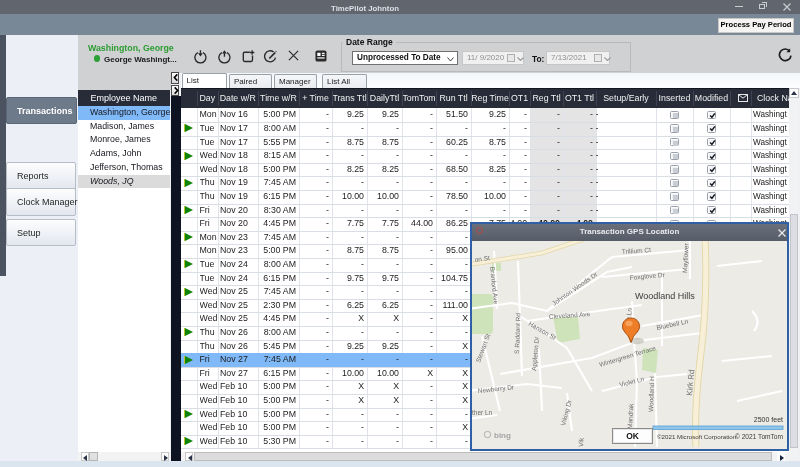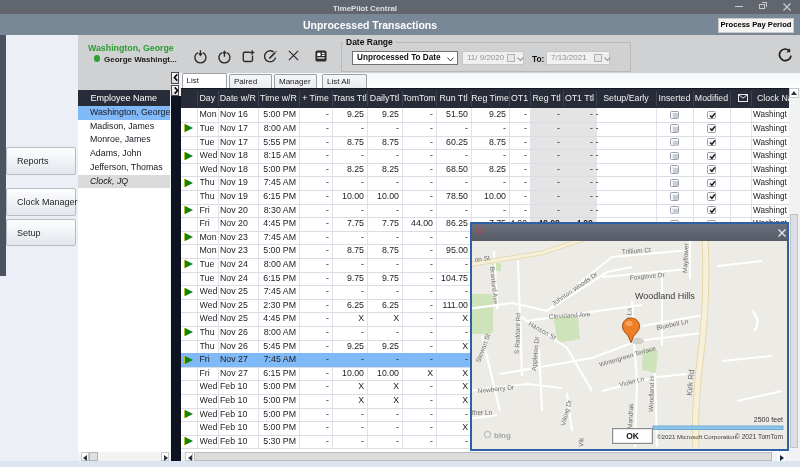--- a/index.html
+++ b/index.html
@@ -16,38 +16,38 @@
 .erow.jq{background:#dbdbdb}
 .sbtn{position:absolute;left:6px;width:70px;height:27.5px;line-height:27.5px;padding-left:10px;font-size:9px;color:#1f1f1f;background:linear-gradient(#fdfdfe,#e2e7ee);border:1px solid #b6bdc7;border-radius:2px;white-space:nowrap}
 .sbtn.sel{background:#6d7a8a;color:#fff;border-color:#5a6575;width:71px;font-weight:bold}
 .tab{position:absolute;top:74px;height:14px;line-height:14px;font-size:8px;color:#222;background:linear-gradient(#f6f7f9,#e9ebef);border:1px solid #9aa0a8;border-bottom:none;border-radius:2px 2px 0 0;padding-left:4px}
 .ico{position:absolute;top:49.5px;transform:scale(0.92);transform-origin:top left}
 .mlabel{font-size:6.5px;fill:#6f6f6f}
 </style></head><body>
 <div id="win">
 
 <div style="position:absolute;left:0;top:0;width:800px;height:14px;background:#60656e"></div>
-<div style="position:absolute;left:0;top:3.5px;width:730px;text-align:center;font-size:7.8px;font-weight:bold;color:#dde0e4">TimePilot Central</div>
+<div style="position:absolute;left:0;top:3.5px;width:730px;text-align:center;font-size:7.8px;font-weight:bold;color:#dde0e4">TimePilot Johnton</div>
 <div style="position:absolute;left:735px;top:5.5px;width:8px;height:1.6px;background:#c9ccd1"></div>
 <div style="position:absolute;left:759px;top:3.5px;width:6px;height:5.5px;border:1.1px solid #c9ccd1"></div>
 <div style="position:absolute;left:761.5px;top:2px;width:5.5px;height:5px;border-top:1.1px solid #c9ccd1;border-right:1.1px solid #c9ccd1"></div>
 <svg style="position:absolute;left:783px;top:2.5px" width="8" height="8" viewBox="0 0 8 8">
       <path d="M0.5 0.5 L7.5 7.5 M7.5 0.5 L0.5 7.5" stroke="#c9ccd1" stroke-width="1.2"></path>
     </svg>
 
 <div style="position:absolute;left:0;top:14px;width:800px;height:21px;background:#788897"></div>
 <div style="position:absolute;left:0;top:34.6px;width:800px;height:1.2px;background:repeating-linear-gradient(90deg,#3c4049 0 1.2px,#7c8894 1.2px 2.4px)"></div>
 <div style="position:absolute;left:0;top:35.8px;width:800px;height:0.8px;background:#eceded"></div>
-<div style="position:absolute;left:0;top:19px;width:740px;text-align:center;font-size:10.5px;font-weight:bold;color:#fff">Unprocessed Transactions</div>
 <div style="position:absolute;left:718px;top:18px;width:76px;height:14.5px;background:#f5f4f2;border:1px solid #c9c8c6;font-size:7.6px;font-weight:bold;color:#000;text-align:center;line-height:12.5px">Process Pay Period</div>
 
 <div style="position:absolute;left:0;top:35px;width:78px;height:426px;background:#ecf0f6"></div>
 <div style="position:absolute;left:0;top:35px;width:6px;height:241px;background:#4b5361"></div>
 
-<div class="sbtn" style="top:147px">Reports</div>
+<div class="sbtn sel" style="top:96.5px">Transactions</div>
+<div class="sbtn" style="top:162px">Reports</div>
 <div class="sbtn" style="top:188.0px">Clock Manager</div>
 <div class="sbtn" style="top:218.5px">Setup</div>
 
 <div style="position:absolute;left:78px;top:35px;width:722px;height:38px;background:#d0d1d3"></div>
 <div style="position:absolute;left:78px;top:73px;width:93px;height:17px;background:#d0d1d3"></div>
 <div style="position:absolute;left:181px;top:73px;width:619px;height:15px;background:linear-gradient(#f3f6fa,#fdfefe)"></div>
 <div style="position:absolute;left:88px;top:43px;font-size:8.8px;font-weight:bold;color:#2c9d32">Washington, George</div>
 <div style="position:absolute;left:93.5px;top:55px;width:6.5px;height:6.5px;border-radius:50%;background:#2ca135"></div>
 <div style="position:absolute;left:104px;top:54.5px;font-size:8px;font-weight:bold;color:#1b1b1b">George Washingt...</div>
 
@@ -120,21 +120,21 @@
       </svg>
     </div>
 
 <div style="position:absolute;left:78px;top:90px;width:91.5px;height:371px;background:#fff"></div>
 <div style="position:absolute;left:78px;top:90px;width:91.5px;height:16px;background:#272c38;color:#fff;font-size:9px;text-align:center;line-height:16px">Employee Name</div>
 <div class="erow sel" style="top:106.0px;">Washington, George</div>
 <div class="erow " style="top:119.7px;">Madison, James</div>
 <div class="erow " style="top:133.4px;">Monroe, James</div>
 <div class="erow " style="top:147.1px;">Adams, John</div>
 <div class="erow " style="top:160.8px;">Jefferson, Thomas</div>
-<div class="erow jq" style="top:174.5px;font-style:italic;">Clock, JQ</div>
+<div class="erow jq" style="top:174.5px;font-style:italic;">Woods, JQ</div>
 
 <div style="position:absolute;left:171px;top:96px;width:10px;height:365px;background:#0e1322"></div>
 
 <div style="position:absolute;left:181px;top:88px;width:608px;height:20px;background:#272c38;border-top:1px solid #14161d;box-sizing:border-box"></div>
 <div style="position:absolute;left:0px;top:88px;width:800px;height:20px">
       <div class="hc" style="left:197px;width:20.5px">Day</div>
 <div style="position:absolute;left:197px;top:3px;width:1px;height:15px;background:#3d4353"></div>
 <div class="hc" style="left:217.5px;width:40.5px">Date w/R</div>
 <div style="position:absolute;left:217.5px;top:3px;width:1px;height:15px;background:#3d4353"></div>
 <div class="hc" style="left:258px;width:41px">Time w/R</div>
@@ -810,20 +810,21 @@
 <div style="position:absolute;left:194px;top:452px;width:578px;height:8.5px;background:#dcdcdc;border:1px solid #bdbdbd"></div>
 <div style="position:absolute;left:777px;top:452px;width:8px;height:8.5px;background:#fdfdfd"></div>
 <svg style="position:absolute;left:779.5px;top:454.5px" width="4" height="6" viewBox="0 0 4 6">
       <path d="M0 0 L4 3 L0 6 Z" fill="#16233c"></path>
     </svg>
 
 <div style="position:absolute;left:0px;top:461px;width:800px;height:6px;background:#dbe5f0"></div>
 
 <div id="popup" style="position:absolute;left:470px;top:222px;width:319px;height:228.5px;border:2px solid #2f5fa5;background:#edebe6;z-index:10">
   <div style="position:absolute;left:0;top:0;width:315px;height:16.5px;background:linear-gradient(#6a707b,#565c67)"></div>
+  <div style="position:absolute;left:0;top:2.5px;width:315px;text-align:center;font-size:8px;font-weight:bold;color:#e8eaee">Transaction GPS Location</div>
   <svg style="position:absolute;left:306px;top:4.5px" width="8" height="8" viewBox="0 0 8 8">
         <path d="M0.5 0.5 L7.5 7.5 M7.5 0.5 L0.5 7.5" stroke="#e8eaee" stroke-width="1.3"></path>
       </svg>
   <div style="position:absolute;left:3.5px;top:2.5px;width:7px;height:7px;border:1.8px solid #c24543;border-radius:50%"></div>
 
   <svg style="position:absolute;left:0px;top:16.5px" width="315" height="206" viewBox="0 0 315 206">
     <rect x="0" y="0" width="315" height="206" fill="#edebe6"></rect>
 
     <rect x="-4" y="53" width="25" height="40" rx="4" fill="#cfe3ba"></rect>
     <path d="M81 76 L106 76 L108 98 L86 102 Z" fill="#cfe3ba"></path>

